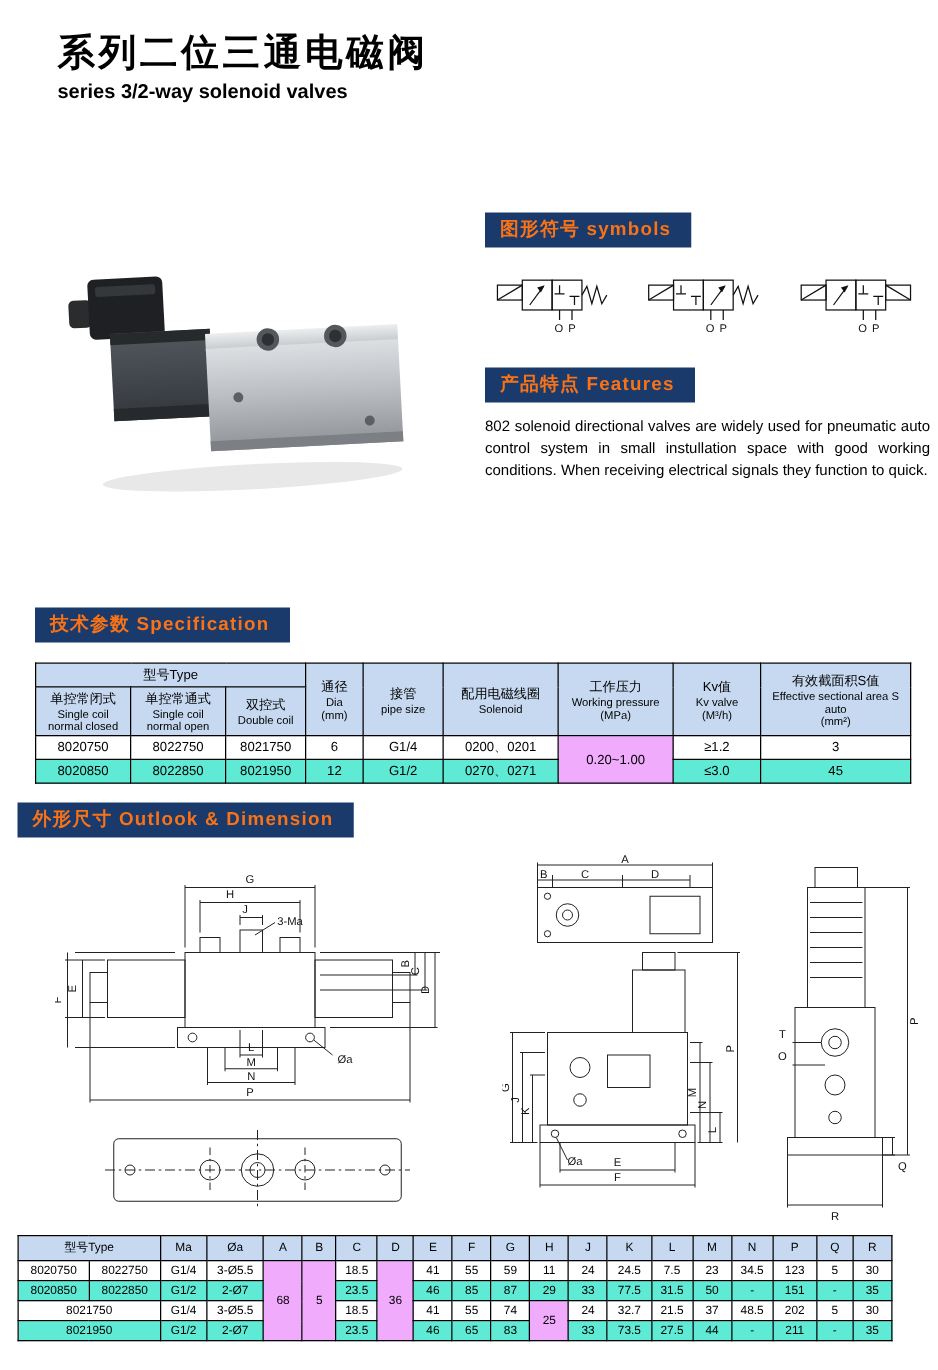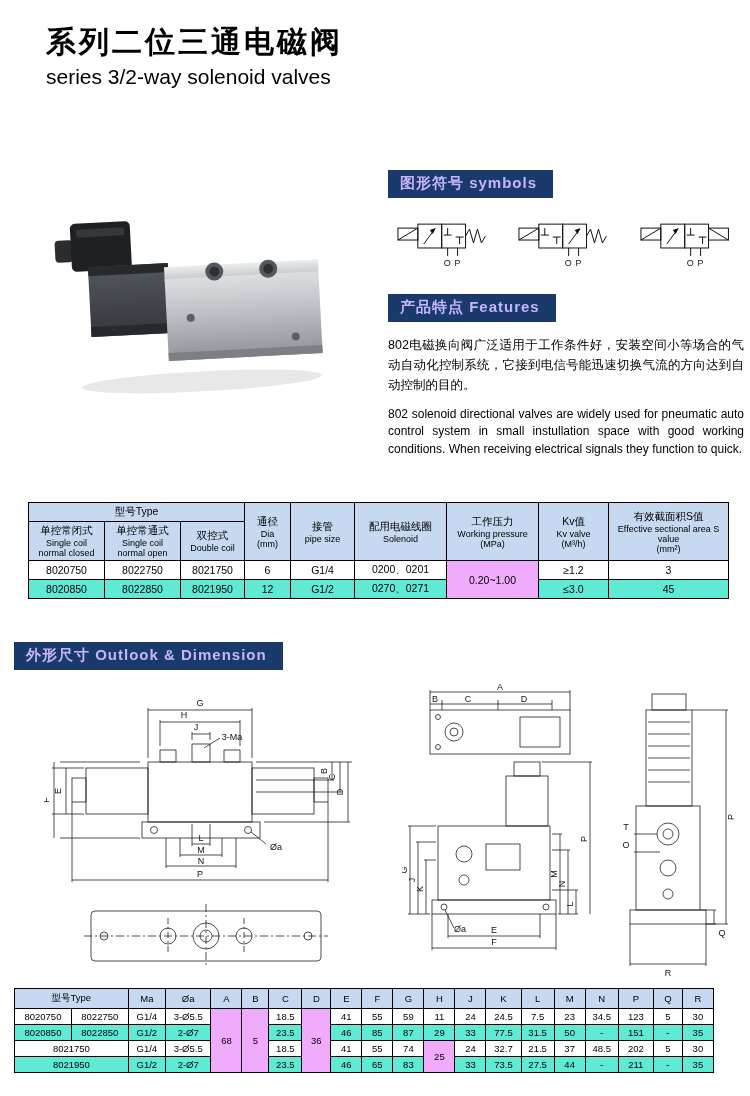--- a/index.html
+++ b/index.html
@@ -4,24 +4,24 @@
 <style>
   * { box-sizing: border-box; margin: 0; padding: 0; }
   body { background: #ffffff; font-family: "Liberation Sans", sans-serif; color: #000; }
   .page { position: relative; width: 750px; height: 1096px; background: #fff; overflow: hidden; }
 
   
   .header { position: absolute; left: 30px; top: 14px; display: flex; align-items: flex-start; }
   .model-num { font-size: 76px; font-weight: bold; line-height: 0.95; letter-spacing: -3px; }
   .titles { margin-left: 16px; padding-top: 8px; }
   .title-cn { font-size: 30px; font-weight: bold; letter-spacing: 3px; }
-  .title-en { font-size: 21px; font-weight: normal; margin-top: 2px; }
+  .title-en { font-size: 16px; font-weight: bold; margin-top: 2px; }
 
   
-  .section-bar { display: inline-block; background: #1a3a6b; color: #c4b5fd; font-weight: bold;
+  .section-bar { display: inline-block; background: #1a3a6b; color: #f97316; font-weight: bold;
                  font-size: 15px; padding: 4px 16px 5px 12px; letter-spacing: 1px; }
 
   
   .photo-wrap { position: absolute; left: 38px; top: 200px; width: 302px; height: 210px; }
 
   
   .right-col { position: absolute; left: 388px; top: 170px; width: 356px; }
   .symbols-row { display: flex; gap: 10px; margin-top: 16px; margin-left: 2px; }
   .symbol { width: 112px; height: 62px; }
   .features-head { margin-top: 18px; }
@@ -168,25 +168,25 @@
         </g>
         <path d="M46 14 l-6 2 3 4 z" fill="#111"></path>
         <text x="54" y="52">O</text>
         <text x="65" y="52">P</text>
       </svg>
     </div>
 
     <div class="features-head">
       <div class="section-bar">产品特点 Features</div>
     </div>
-    <p class="features-cn">802电磁换向阀广泛适用于工作条件好，安装空间小等场合的气动自动化控制系统，它接到电信号能迅速切换气流的方向达到自动控制的目的。</p>
     <p class="features-en">802 solenoid directional valves are widely used for pneumatic auto control system in small instullation space with good working conditions. When receiving electrical signals they function to quick.</p>
   </div>
 
   <div class="spec-section">
+    <div class="section-bar">技术参数 Specification</div>
 
     <table class="spec-table">
       <colgroup>
         <col style="width:76px">
           <col style="width:76px">
           <col style="width:64px">
         <col style="width:46px">
           <col style="width:64px">
           <col style="width:92px">
         <col style="width:92px">
@@ -217,21 +217,21 @@
               <div class="en">(MPa)</div>
         </th>
         <th rowspan="2">
           <div>Kv值</div>
               <div class="en">Kv valve</div>
               <div class="en">(M³/h)</div>
         </th>
         <th rowspan="2">
           <div>有效截面积S值</div>
               <div class="en">Effective sectional area S</div>
-              <div class="en">value</div>
+              <div class="en">auto</div>
               <div class="en">(mm²)</div>
         </th>
       </tr>
       <tr>
         <th>
           <div>单控常闭式</div>
               <div class="en">Single coil</div>
               <div class="en">normal closed</div>
         </th>
         <th>

